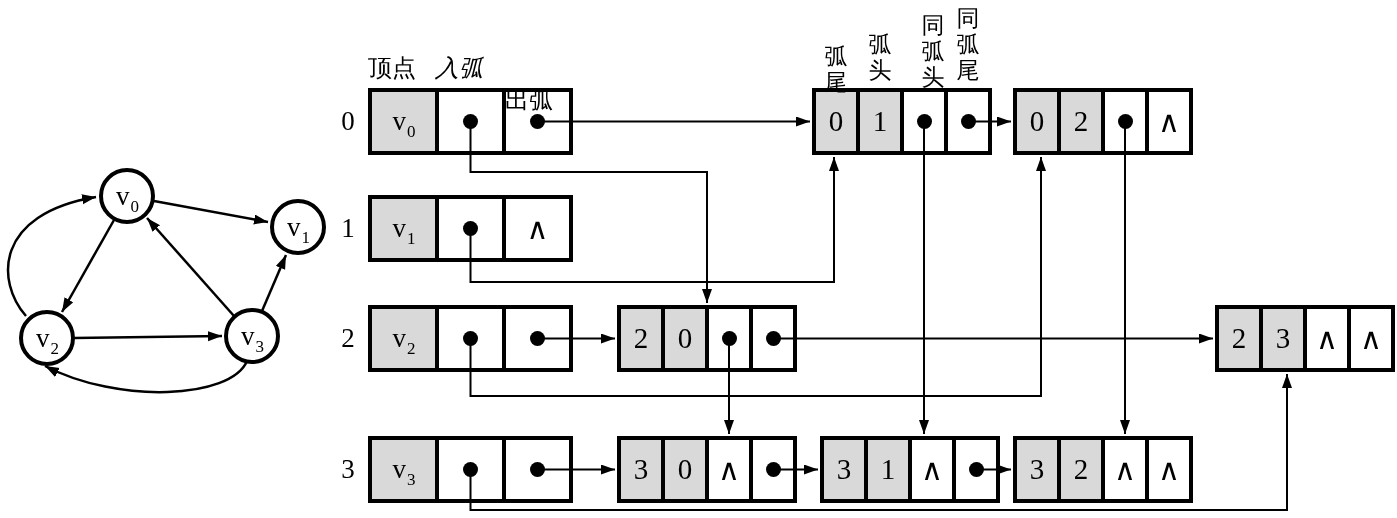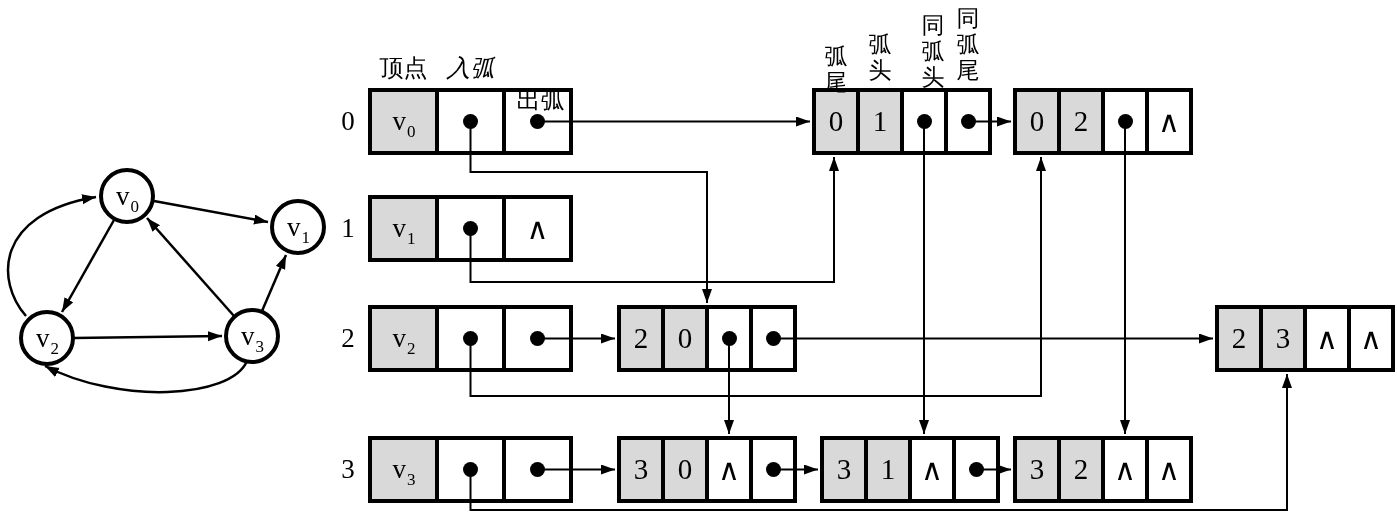--- a/index.html
+++ b/index.html
@@ -12,21 +12,21 @@
   .cell + .cell{margin-left:-4px;}
   .vcell{width:71px;}
   .acell{width:48px;}
   .shaded{background:#d9d9d9;}
   .dot{width:15px;height:15px;border-radius:50%;background:#000;}
   .num{font-size:29px;line-height:1;}
   .nullsym{font-size:30px;line-height:1;font-family:"DejaVu Sans","Liberation Sans",sans-serif;}
   .vlabel{font-size:27px;line-height:1;}
   .vlabel .sub{font-size:17px;position:relative;top:7px;left:1px;}
   .rowlabel{position:absolute;width:36px;text-align:center;font-size:27px;line-height:67px;z-index:3;}
-  .vhead{position:absolute;top:52px;width:71px;text-align:center;font-size:24px;z-index:3;
+  .vhead{position:absolute;top:52px;width:71px;font-size:24px;z-index:3;
          font-family:"Liberation Serif","DejaVu Serif",serif;}
   .ahead{position:absolute;width:28px;text-align:center;font-size:23px;line-height:26px;
          word-break:break-all;z-index:3;font-family:"Liberation Serif","DejaVu Serif",serif;}
   .gvlabel{position:absolute;width:60px;text-align:center;z-index:6;}
 </style>
 </head>
 <body>
 
 <div id="stage">
 

